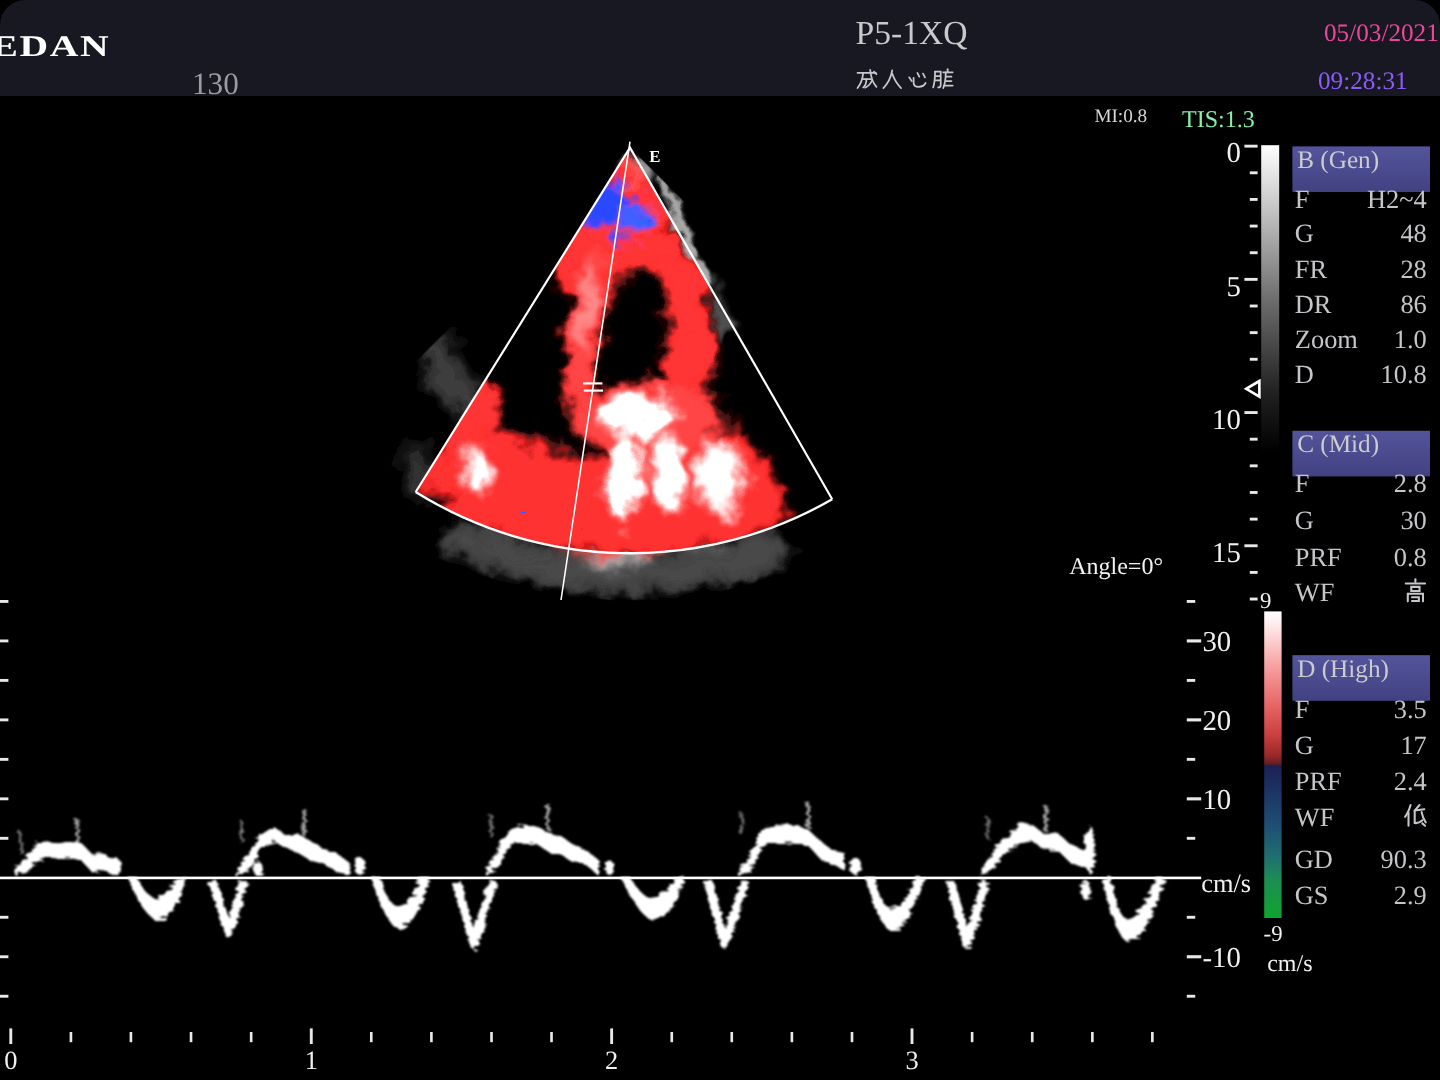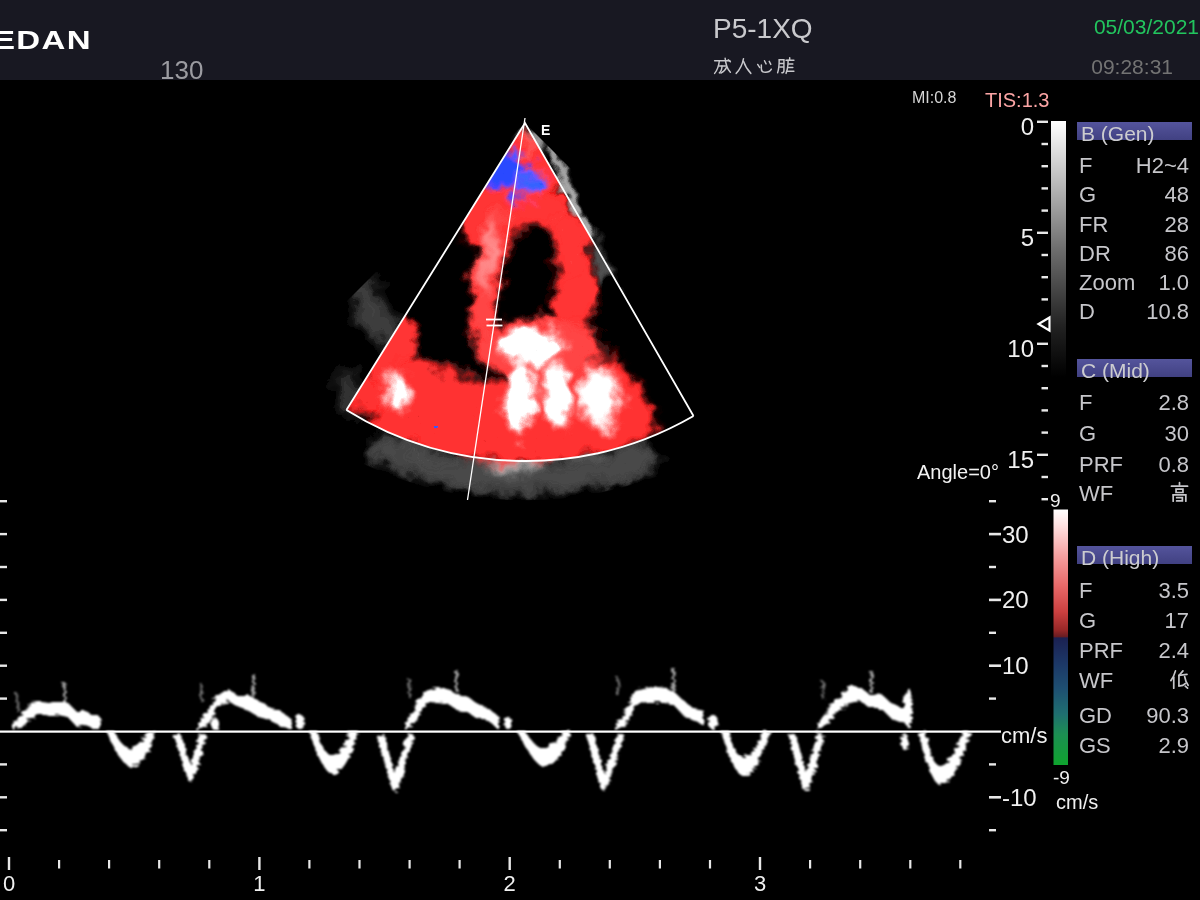--- a/index.html
+++ b/index.html
@@ -1,21 +1,21 @@
 <!DOCTYPE html>
 <html><head><meta charset="utf-8">
 <style>
 html,body{margin:0;padding:0;background:#000;}
 #scr{position:relative;width:1200px;height:900px;background:#000;overflow:hidden;
-  font-family:Liberation Sans, sans-serif;}
+  font-family:Liberation Serif, serif;border-radius:21px;}
 #topbar{position:absolute;left:0;top:0;width:1200px;height:80px;background:#181822;}
 .t{position:absolute;white-space:nowrap;}
 #logo{left:-7px;top:26px;color:#fff;font-size:25px;font-weight:bold;letter-spacing:1px;
   transform:scaleX(1.32);transform-origin:0 0;}
-.hdr{position:absolute;left:1077px;width:115px;height:18px;line-height:23px;
+.hdr{position:absolute;left:1077px;width:115px;height:38px;line-height:23px;
   background:linear-gradient(180deg,#54549c,#414182);color:#cccccf;font-size:21px;padding-left:4px;
   box-sizing:border-box;}
 .row{position:absolute;left:1079px;width:110px;height:23px;line-height:23px;color:#c6c6ca;font-size:22px;}
 .row .lab{position:absolute;left:0;}
 .row .val{position:absolute;right:0;text-align:center;}
 </style></head>
 <body>
 <div id="scr">
 <div id="topbar"></div>
 <div class="t" id="logo">EDAN</div>
@@ -45,25 +45,25 @@
       <path d="M4,4.5 C4,10 3.5,14 2.5,17" fill="none" stroke="#c8c8cc" stroke-width="1.4" stroke-linecap="round"></path>
       <path d="M4.5,8 L8,8" fill="none" stroke="#c8c8cc" stroke-width="1.4" stroke-linecap="round"></path>
       <path d="M4.5,11.5 L8,11.5" fill="none" stroke="#c8c8cc" stroke-width="1.4" stroke-linecap="round"></path>
       <path d="M14,2.5 L14,5" fill="none" stroke="#c8c8cc" stroke-width="1.4" stroke-linecap="round"></path>
       <path d="M10.5,5 L18,5" fill="none" stroke="#c8c8cc" stroke-width="1.4" stroke-linecap="round"></path>
       <path d="M12.5,5 C12.5,10 12,14 10.5,17.5" fill="none" stroke="#c8c8cc" stroke-width="1.4" stroke-linecap="round"></path>
       <path d="M13,8.5 L17,8.5" fill="none" stroke="#c8c8cc" stroke-width="1.4" stroke-linecap="round"></path>
       <path d="M13,12 L17,12" fill="none" stroke="#c8c8cc" stroke-width="1.4" stroke-linecap="round"></path>
       <path d="M11,15.5 L18,15.5" fill="none" stroke="#c8c8cc" stroke-width="1.4" stroke-linecap="round"></path>
     </svg>
-<div class="t" style="right:1px;top:15px;color:#22c55e;font-size:21px;">05/03/2021</div>
-<div class="t" style="right:27px;top:55px;color:#737373;font-size:21px;">09:28:31</div>
+<div class="t" style="right:1px;top:15px;color:#ec4899;font-size:21px;">05/03/2021</div>
+<div class="t" style="right:27px;top:55px;color:#8b5cf6;font-size:21px;">09:28:31</div>
 <div class="t" style="left:912px;top:89px;color:#d5d5d5;font-size:16px;">MI:0.8</div>
-<div class="t" style="left:985px;top:89px;color:#fca5a5;font-size:20px;">TIS:1.3</div>
-<div class="t" style="left:891px;top:461px;color:#f2f2f2;font-size:20px;margin-left:26px;">Angle=0°</div>
+<div class="t" style="left:985px;top:89px;color:#86efac;font-size:20px;">TIS:1.3</div>
+<div class="t" style="left:891px;top:461px;color:#f2f2f2;font-size:20px;">Angle=0°</div>
 <svg width="1200" height="900" viewBox="0 0 1200 900" style="position:absolute;left:0;top:0">
 <defs>
 <linearGradient id="gbar" x1="0" y1="0" x2="0" y2="1">
           <stop offset="0" stop-color="#ffffff"></stop>
           <stop offset="0.25" stop-color="#b8b8b8"></stop>
           <stop offset="0.5" stop-color="#6e6e6e"></stop>
           <stop offset="0.8" stop-color="#222222"></stop>
           <stop offset="1" stop-color="#000000"></stop>
         </linearGradient>
 <linearGradient id="cbar" x1="0" y1="0" x2="0" y2="1">

